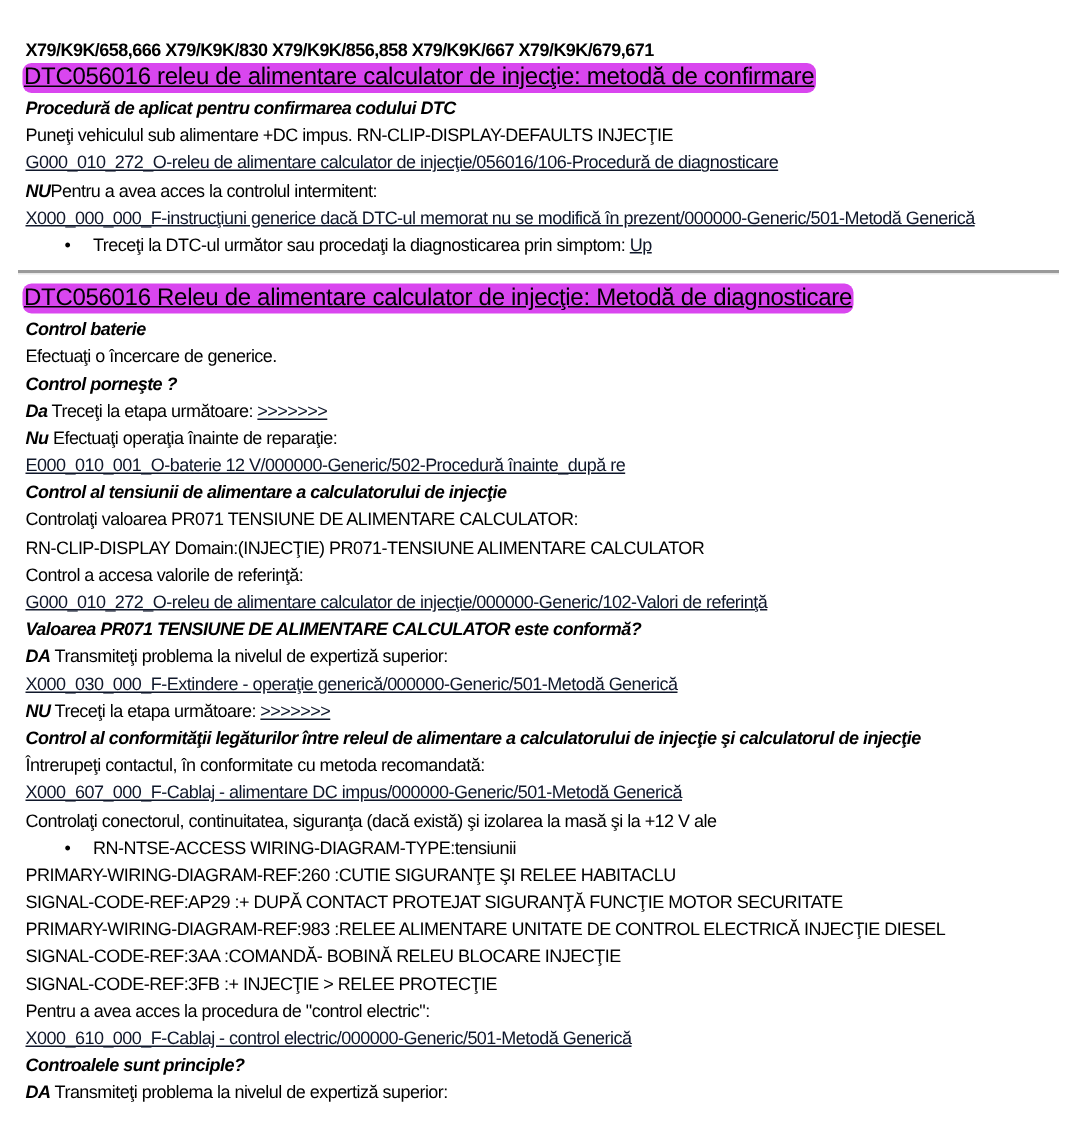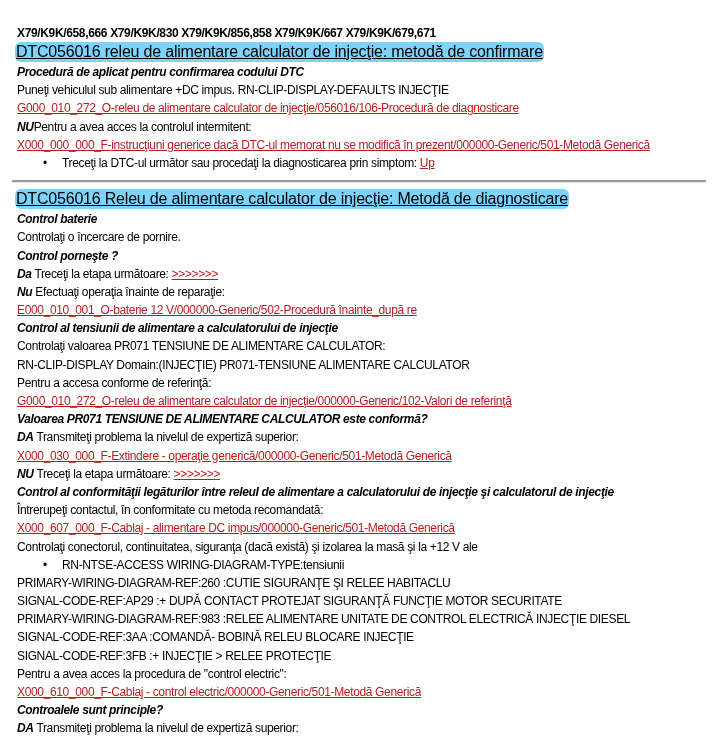--- a/index.html
+++ b/index.html
@@ -23,30 +23,30 @@
       width: 690px;
     }
     .line {
       height: 18.2px;
       line-height: 18.2px;
       white-space: nowrap;
       letter-spacing: -0.35px;
     }
     .bold { font-weight: bold; font-style: italic; }
     .link {
-      color: #b91c1c;
+      color: #0f172a;
       text-decoration: underline;
       cursor: pointer;
     }
     .heading {
       display: inline-block;
       font-size: 16px;
       line-height: 20px;
       height: 20px;
-      background: #7dd3fc;
+      background: #d946ef;
       border-radius: 6px;
       padding: 0 1px;
       text-decoration: underline;
       letter-spacing: -0.2px;
       margin-left: -2px;
     }
     .heading-row {
       height: 21px;
       line-height: 21px;
       white-space: nowrap;
@@ -99,30 +99,30 @@
     <span class="bullet-dot">•</span>
     <span>Treceţi la DTC-ul următor sau procedaţi la diagnosticarea prin simptom: </span><a class="link">Up</a>
   </div>
 
   <div class="rule"></div>
 
   <div class="heading-row">
     <span class="heading">DTC056016 Releu de alimentare calculator de injecţie: Metodă de diagnosticare</span>
   </div>
   <div class="line bold">Control baterie</div>
-  <div class="line">Controlaţi o încercare de pornire.</div>
+  <div class="line">Efectuaţi o încercare de generice.</div>
   <div class="line bold">Control porneşte ?</div>
   <div class="line"><span class="bold">Da</span><span> Treceţi la etapa următoare: </span><a class="link">&gt;&gt;&gt;&gt;&gt;&gt;&gt;</a></div>
   <div class="line"><span class="bold">Nu</span><span> Efectuaţi operaţia înainte de reparaţie:</span></div>
   <div class="line"><a class="link">E000_010_001_O-baterie 12 V/000000-Generic/502-Procedură înainte_după re</a></div>
 
   <div class="line bold">Control al tensiunii de alimentare a calculatorului de injecţie</div>
   <div class="line">Controlaţi valoarea PR071 TENSIUNE DE ALIMENTARE CALCULATOR:</div>
   <div class="line">RN-CLIP-DISPLAY Domain:(INJECŢIE) PR071-TENSIUNE ALIMENTARE CALCULATOR</div>
-  <div class="line">Pentru a accesa conforme de referinţă:</div>
+  <div class="line">Control a accesa valorile de referinţă:</div>
   <div class="line"><a class="link">G000_010_272_O-releu de alimentare calculator de injecţie/000000-Generic/102-Valori de referinţă</a></div>
   <div class="line bold">Valoarea PR071 TENSIUNE DE ALIMENTARE CALCULATOR este conformă?</div>
   <div class="line"><span class="bold">DA</span><span> Transmiteţi problema la nivelul de expertiză superior:</span></div>
   <div class="line"><a class="link">X000_030_000_F-Extindere - operaţie generică/000000-Generic/501-Metodă Generică</a></div>
   <div class="line"><span class="bold">NU</span><span> Treceţi la etapa următoare: </span><a class="link">&gt;&gt;&gt;&gt;&gt;&gt;&gt;</a></div>
 
   <div class="line bold">Control al conformităţii legăturilor între releul de alimentare a calculatorului de injecţie şi calculatorul de injecţie</div>
   <div class="line">Întrerupeţi contactul, în conformitate cu metoda recomandată:</div>
   <div class="line"><a class="link">X000_607_000_F-Cablaj - alimentare DC impus/000000-Generic/501-Metodă Generică</a></div>
   <div class="line">Controlaţi conectorul, continuitatea, siguranţa (dacă există) şi izolarea la masă şi la +12 V ale</div>

